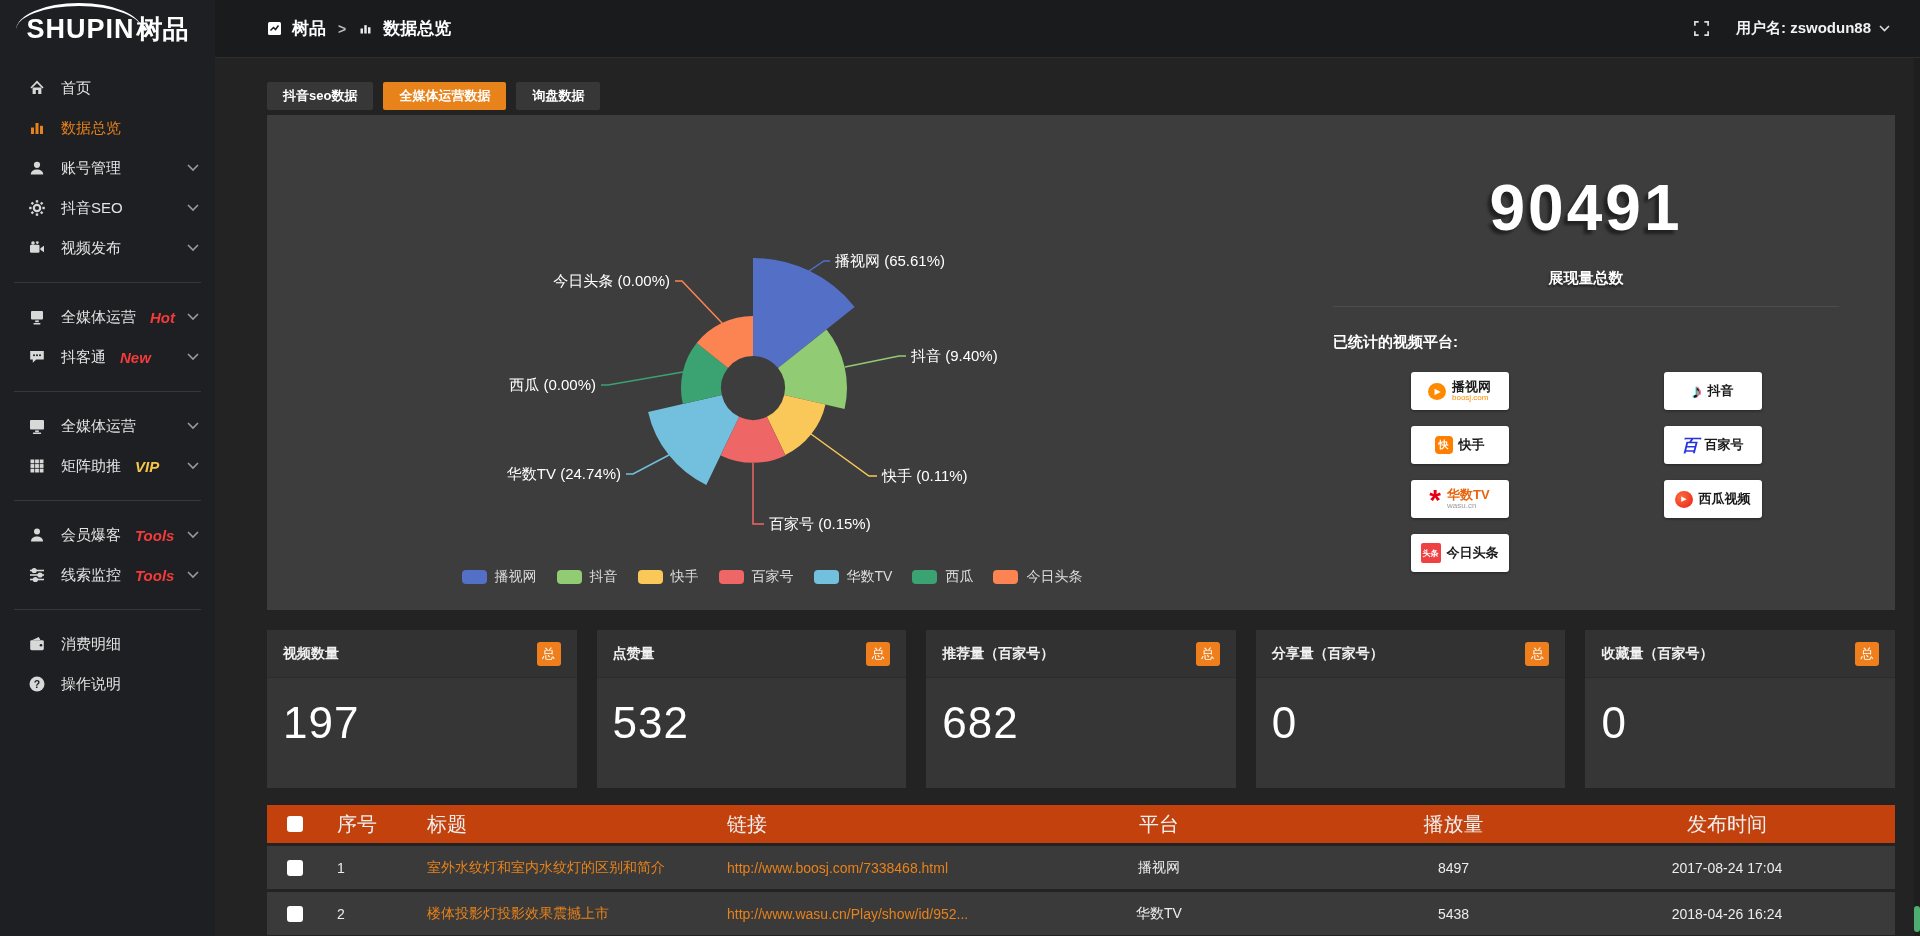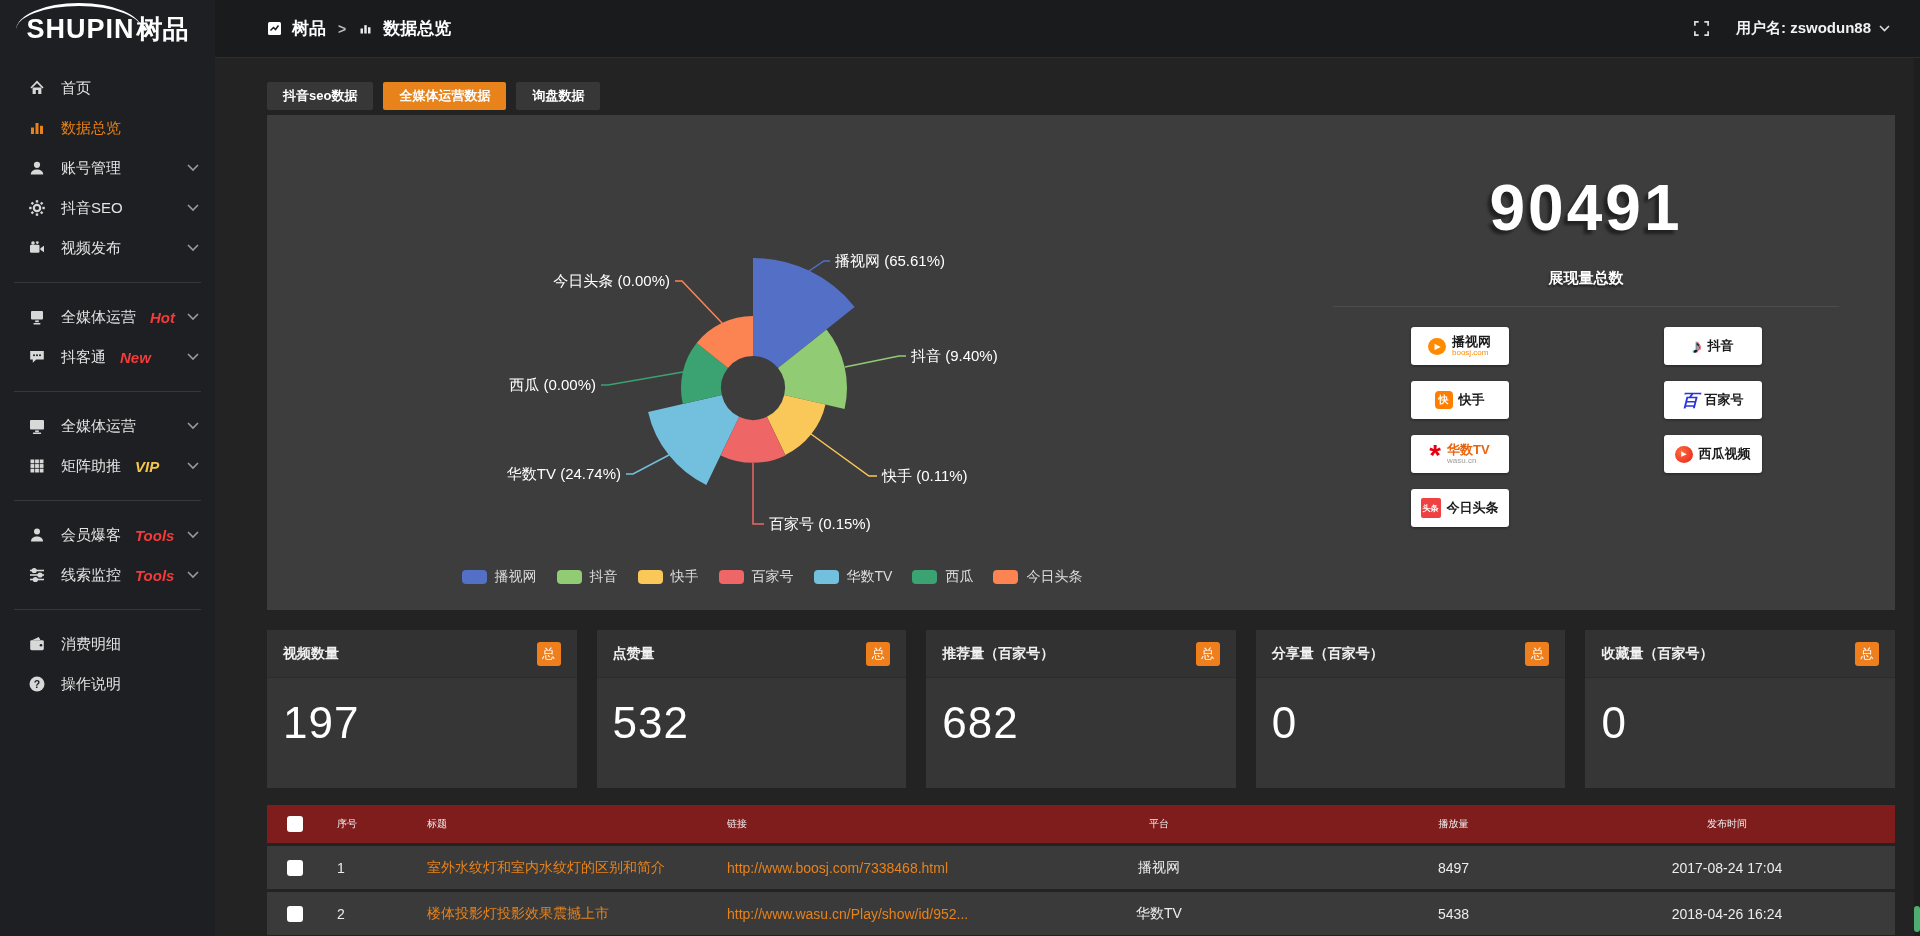--- a/index.html
+++ b/index.html
@@ -79,21 +79,21 @@
   .card-head{height:47px;display:flex;align-items:center;justify-content:space-between;
              padding:0 16px;border-bottom:1px solid #2b2b2b;background:#323232;}
   .card-title{font-size:14px;color:#f0f0f0;font-weight:bold;}
   .badge-total{width:24px;height:24px;background:#ee7f1c;color:#fff;font-size:13px;border-radius:3px;
                display:flex;align-items:center;justify-content:center;}
   .card-value{font-size:44px;color:#fff;padding:20px 16px 0;letter-spacing:1px;}
   
   .dtable{margin-top:17px;}
   .t-row,.t-head{display:grid;grid-template-columns:55px 90px 300px 300px 294px 295px 252px 1fr;
                  align-items:center;}
-  .t-head{height:38px;background:#7f1d1d;font-size:10px;color:#f0f0f0;}
+  .t-head{height:38px;background:#c2410c;font-size:20px;color:#f0f0f0;}
   .t-row{height:43px;background:#3a3a3a;margin-top:3px;font-size:14px;color:#ededed;}
   .tc{padding-left:15px;overflow:hidden;white-space:nowrap;text-overflow:ellipsis;}
   .tc-c{text-align:center;padding:0 4px;overflow:hidden;white-space:nowrap;}
   .cbx{width:16px;height:16px;background:#fff;border-radius:3px;margin:0 auto;cursor:pointer;}
   .t-link,.t-title{color:#e8821a;cursor:pointer;}
   
   .scrollbar{position:absolute;right:0;top:58px;bottom:0;width:6px;background:#1e1e1e;}
   .scroll-thumb{position:absolute;right:0;bottom:4px;width:6px;height:26px;border-radius:3px;background:#4cae70;}
 </style>
 </head>
@@ -424,20 +424,21 @@
             <div class="lg-item">
               <span class="lg-sw" style="background:#fc8452"></span>
               <span>今日头条</span>
             </div>
           </div>
       </div>
       <div class="right-zone">
         <div class="big-number">90491</div>
         <div class="big-caption">展现量总数</div>
         <div class="rz-divider"></div>
+        <div class="plat-label">已统计的视频平台:</div>
         <div class="plat-grid">
             <div class="plat-col">
               <div class="pbadge pb-boosj">
                 <span class="pl-ic pl-boosj">▶</span>
                 <span class="pl-txt">
                   <b>播视网</b>
                   <i>boosj.com</i>
                 </span>
               </div>
               <div class="pbadge pb-kuaishou">

